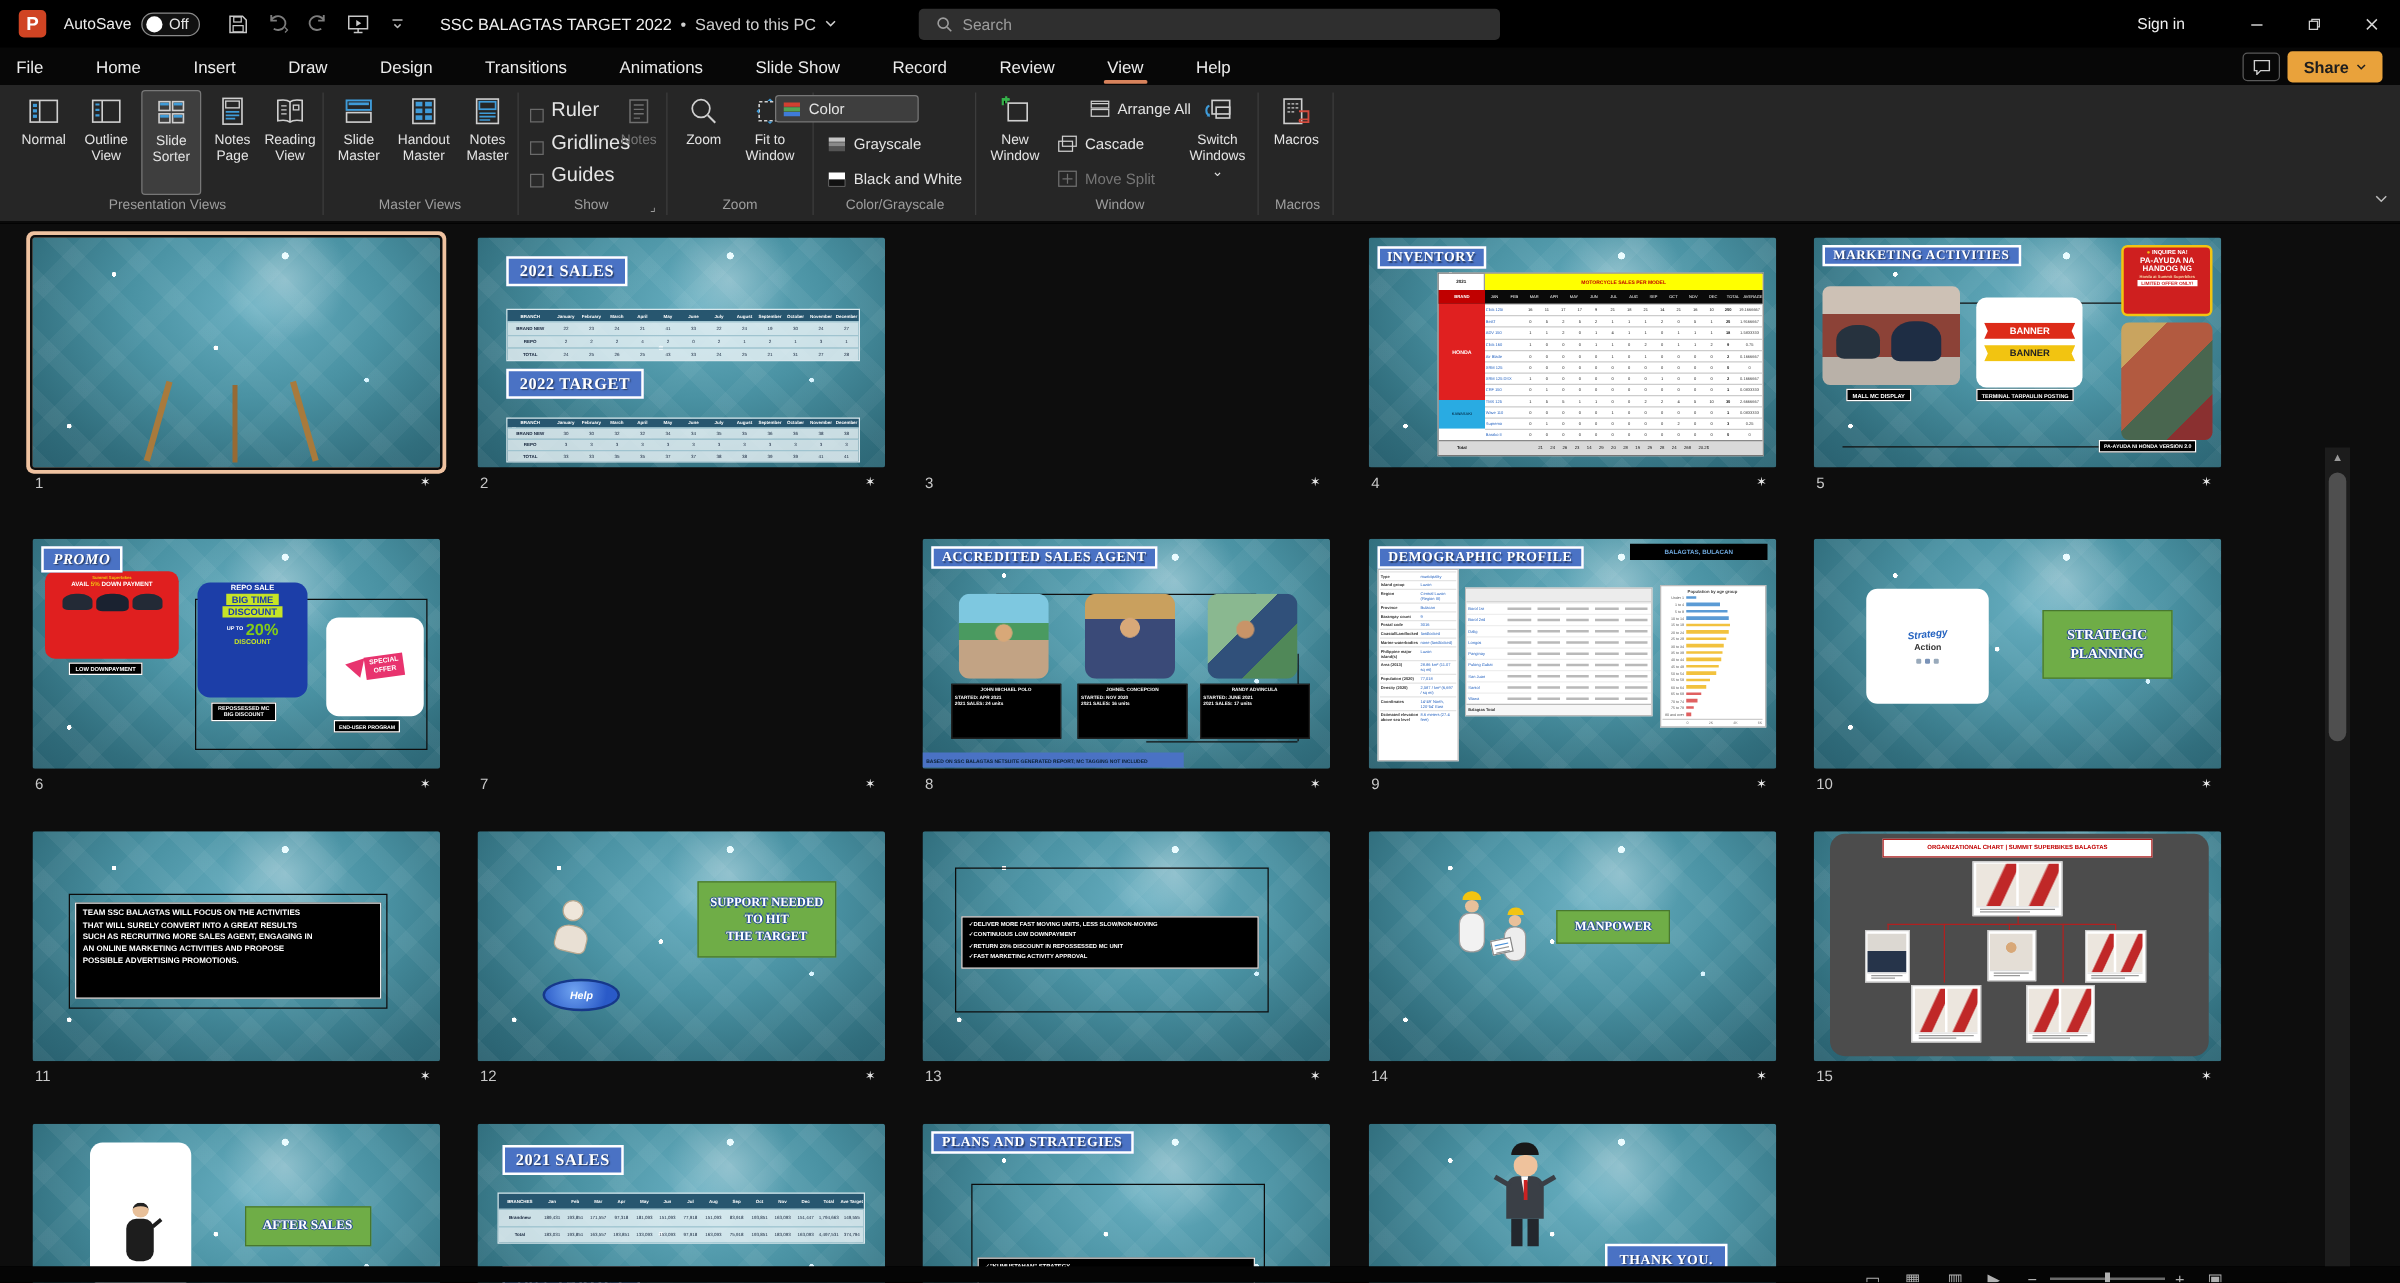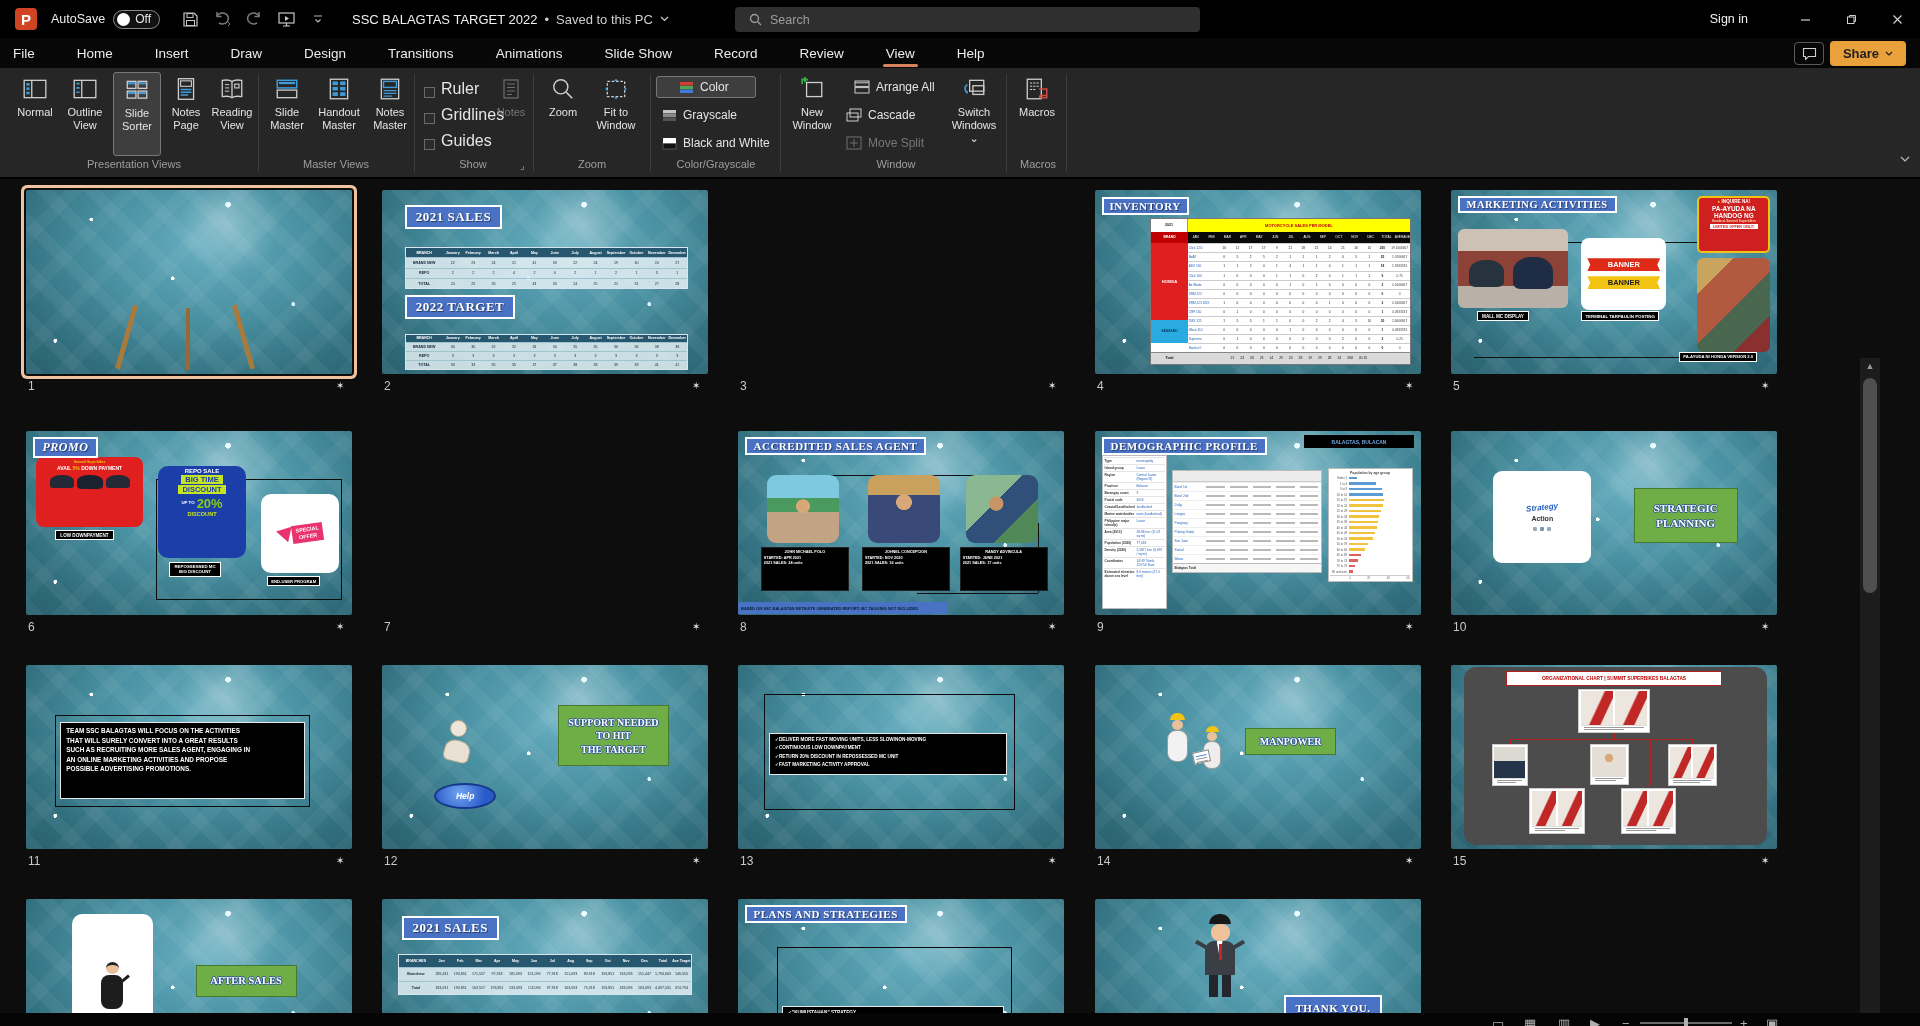--- a/index.html
+++ b/index.html
@@ -396,21 +396,21 @@
       <svg width="26" height="26" viewBox="0 0 24 24">
           <rect x="4" y="5" width="16" height="14" fill="none" stroke="#cfcfcf" stroke-width="1.2" stroke-dasharray="2.4 1.6"></rect>
           <path d="M12 2.5l-2 2h4zM12 21.5l-2-2h4z" fill="#3f9bd8"></path>
           <path d="M2 12l2-2v4zM22 12l-2-2v4z" fill="#3f9bd8"></path>
         </svg>
       <span>Fit to Window</span>
     </div>
     <div class="glabel" style="left:592px">Zoom</div>
     <div class="gdiv" style="left:650px"></div>
 
-    <div class="sb selbtn2" style="left:656px;top:8px;width:100px;padding-left:22px">
+    <div class="sb selbtn2" style="left:620px;top:8px;width:115px;padding-left:5px">
       <svg width="15" height="13" viewBox="0 0 15 13">
           <rect x="1" y="1" width="13" height="3.4" fill="#d23f31"></rect>
           <rect x="1" y="4.8" width="13" height="3.4" fill="#54a254"></rect>
           <rect x="1" y="8.6" width="13" height="3.4" fill="#3f7bd8"></rect>
         </svg>
       <span>Color</span>
     </div>
     <div class="sb" style="left:656px;top:36px;padding-left:6px">
       <svg width="15" height="13" viewBox="0 0 15 13">
           <rect x="1" y="1" width="13" height="3.4" fill="#c4c4c4"></rect>
@@ -430,21 +430,21 @@
     <div class="gdiv" style="left:780px"></div>
 
     <div class="bb" style="left:786px;width:52px">
       <svg width="26" height="26" viewBox="0 0 24 24">
           <path d="M3 7.5V3h4.5M3 3l5 0" stroke="#35b24a" stroke-width="1.6"></path>
           <path d="M5.5 1v5M3 3.5h5" stroke="#35b24a" stroke-width="1.6"></path>
           <rect x="7" y="6" width="14" height="13" fill="none" stroke="#cfcfcf" stroke-width="1.2"></rect>
         </svg>
       <span>New Window</span>
     </div>
-    <div class="sb" style="left:854px;top:8px">
+    <div class="sb" style="left:872px;top:8px">
       <svg width="16" height="14" viewBox="0 0 16 14">
           <rect x="1" y="1" width="14" height="5.4" fill="none" stroke="#cfcfcf"></rect>
           <rect x="1" y="7.6" width="14" height="5.4" fill="none" stroke="#cfcfcf"></rect>
           <path d="M1 2.8h14" stroke="#cfcfcf"></path>
         </svg>
       <span>Arrange All</span>
     </div>
     <div class="sb" style="left:846px;top:36px">
       <svg width="16" height="14" viewBox="0 0 16 14">
           <rect x="4" y="1" width="11" height="8" fill="none" stroke="#cfcfcf"></rect>

